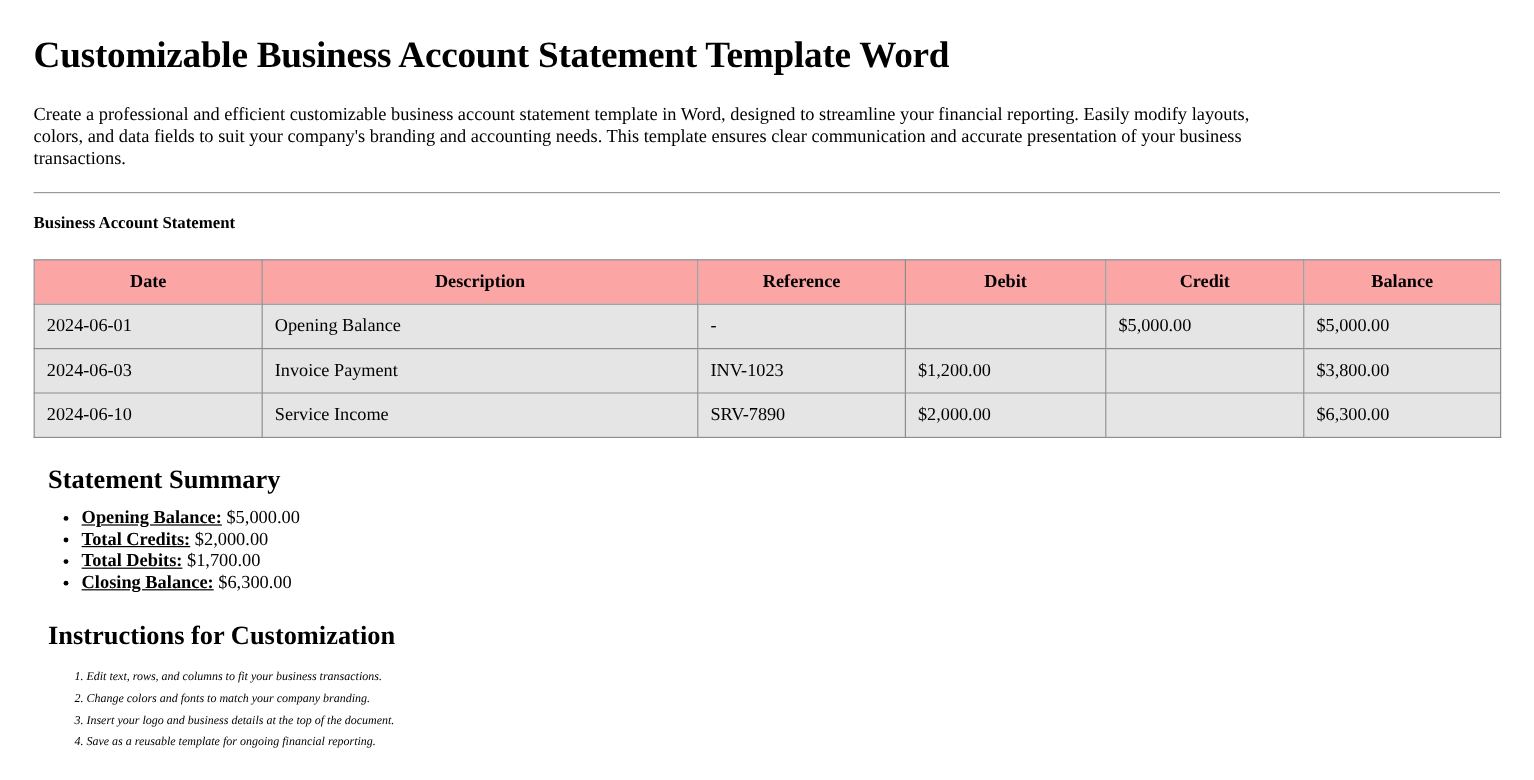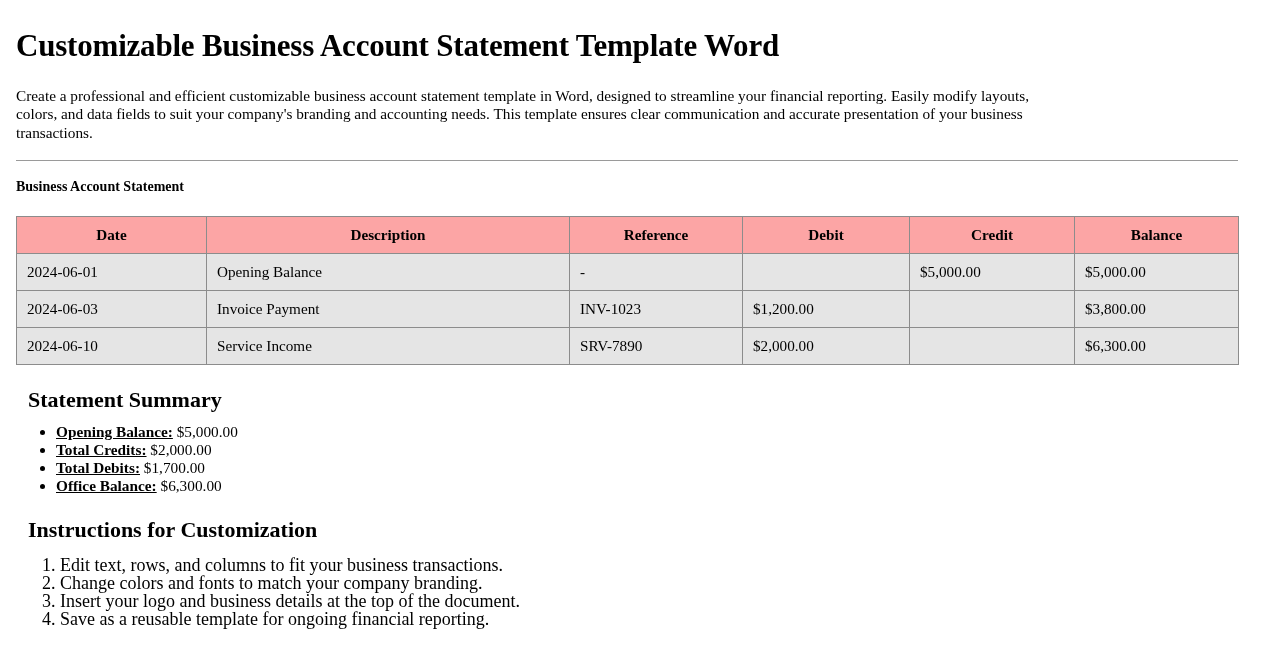--- a/index.html
+++ b/index.html
@@ -10,21 +10,21 @@
   }
   body {
     width: 1278px;
     height: 650px;
     overflow: hidden;
     font-family: "Liberation Serif", "DejaVu Serif", serif;
     color: #000000;
     -webkit-font-smoothing: antialiased;
   }
   .page {
-    padding: 22px 28px 0 16px;
+    padding: 22px 28px 0 28px;
     box-sizing: border-box;
     width: 1071px;
   }
 
   h1.doc-title {
     font-family: "Liberation Serif", "DejaVu Serif", serif;
     font-size: 31px;
     line-height: 1.18;
     font-weight: bold;
     margin: 6px 0 22px 0;
@@ -102,23 +102,24 @@
     font-size: 15.3px;
     line-height: 18px;
     list-style-type: disc;
   }
   ul.summary-list li { margin: 0; padding: 0; }
   ul.summary-list li b { font-weight: bold; text-decoration: underline; }
 
   ol.instructions-list {
     margin: 12px 0 0 0;
     padding-left: 44px;
-    font-size: 18px;
+    font-size: 10px;
     line-height: 18px;
     list-style-type: decimal;
+    font-style: italic;
   }
   ol.instructions-list li { margin: 0; padding: 0; }
 </style>
 </head>
 <body>
 
 <div class="page">
 
   <h1 class="doc-title">Customizable Business Account Statement Template Word</h1>
 
@@ -173,21 +174,21 @@
         <td>$6,300.00</td>
       </tr>
     </tbody>
   </table>
 
   <h3 class="sub-title">Statement Summary</h3>
   <ul class="summary-list">
     <li><b>Opening Balance:</b><span> $5,000.00</span></li>
     <li><b>Total Credits:</b><span> $2,000.00</span></li>
     <li><b>Total Debits:</b><span> $1,700.00</span></li>
-    <li><b>Office Balance:</b><span> $6,300.00</span></li>
+    <li><b>Closing Balance:</b><span> $6,300.00</span></li>
   </ul>
 
   <h3 class="sub-title">Instructions for Customization</h3>
   <ol class="instructions-list">
     <li>Edit text, rows, and columns to fit your business transactions.</li>
     <li>Change colors and fonts to match your company branding.</li>
     <li>Insert your logo and business details at the top of the document.</li>
     <li>Save as a reusable template for ongoing financial reporting.</li>
   </ol>
 

